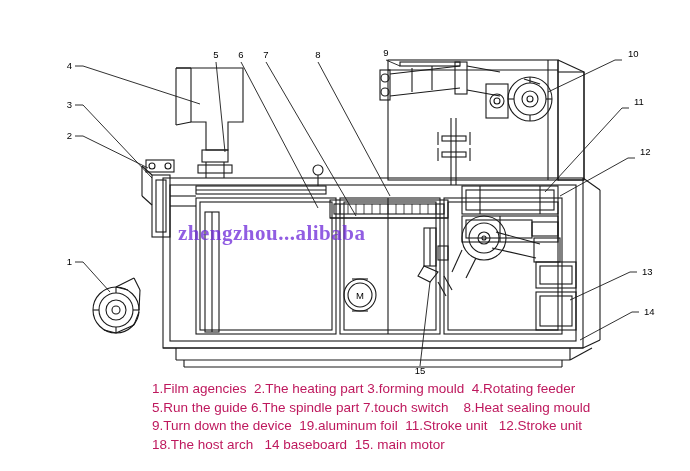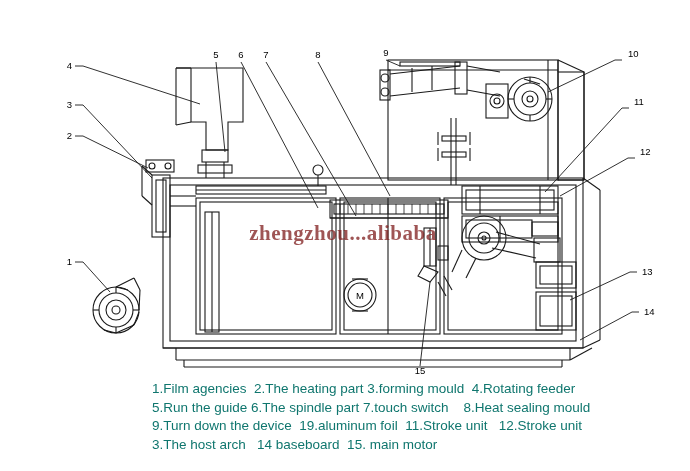--- a/index.html
+++ b/index.html
@@ -29,37 +29,36 @@
     height: 380px;
   }
   .legend {
     position: absolute;
     left: 0;
     top: 380px;
     width: 690px;
     height: 91px;
     padding-left: 152px;
     box-sizing: border-box;
-    color: #0f766e;
+    color: #be185d;
     font-size: 13.5px;
     line-height: 18.6px;
   }
   .legend-line {
     white-space: pre;
   }
   .watermark {
     position: absolute;
     left: 178px;
     top: 221px;
     width: 330px;
-    text-align: center;
     font-family: "Liberation Serif", serif;
     font-size: 21px;
     font-weight: bold;
-    color: #7f1d1d;
+    color: #6d28d9;
     opacity: 0.75;
     letter-spacing: 0.5px;
     pointer-events: none;
     user-select: none;
   }
   svg text {
     font-family: "Liberation Sans", sans-serif;
     font-size: 9px;
     fill: #000;
   }
@@ -347,16 +346,16 @@
       <text class="lbl" x="420" y="374" text-anchor="middle">15</text>
     </g>
   </svg>
 
   <div class="watermark">zhengzhou...alibaba</div>
 
   <div class="legend">
     <div class="legend-line">1.Film agencies  2.The heating part 3.forming mould  4.Rotating feeder</div>
     <div class="legend-line">5.Run the guide 6.The spindle part 7.touch switch    8.Heat sealing mould</div>
     <div class="legend-line">9.Turn down the device  19.aluminum foil  11.Stroke unit   12.Stroke unit</div>
-    <div class="legend-line">3.The host arch   14 baseboard  15. main motor</div>
+    <div class="legend-line">18.The host arch   14 baseboard  15. main motor</div>
   </div>
 
 </div>
 
 </body></html>

